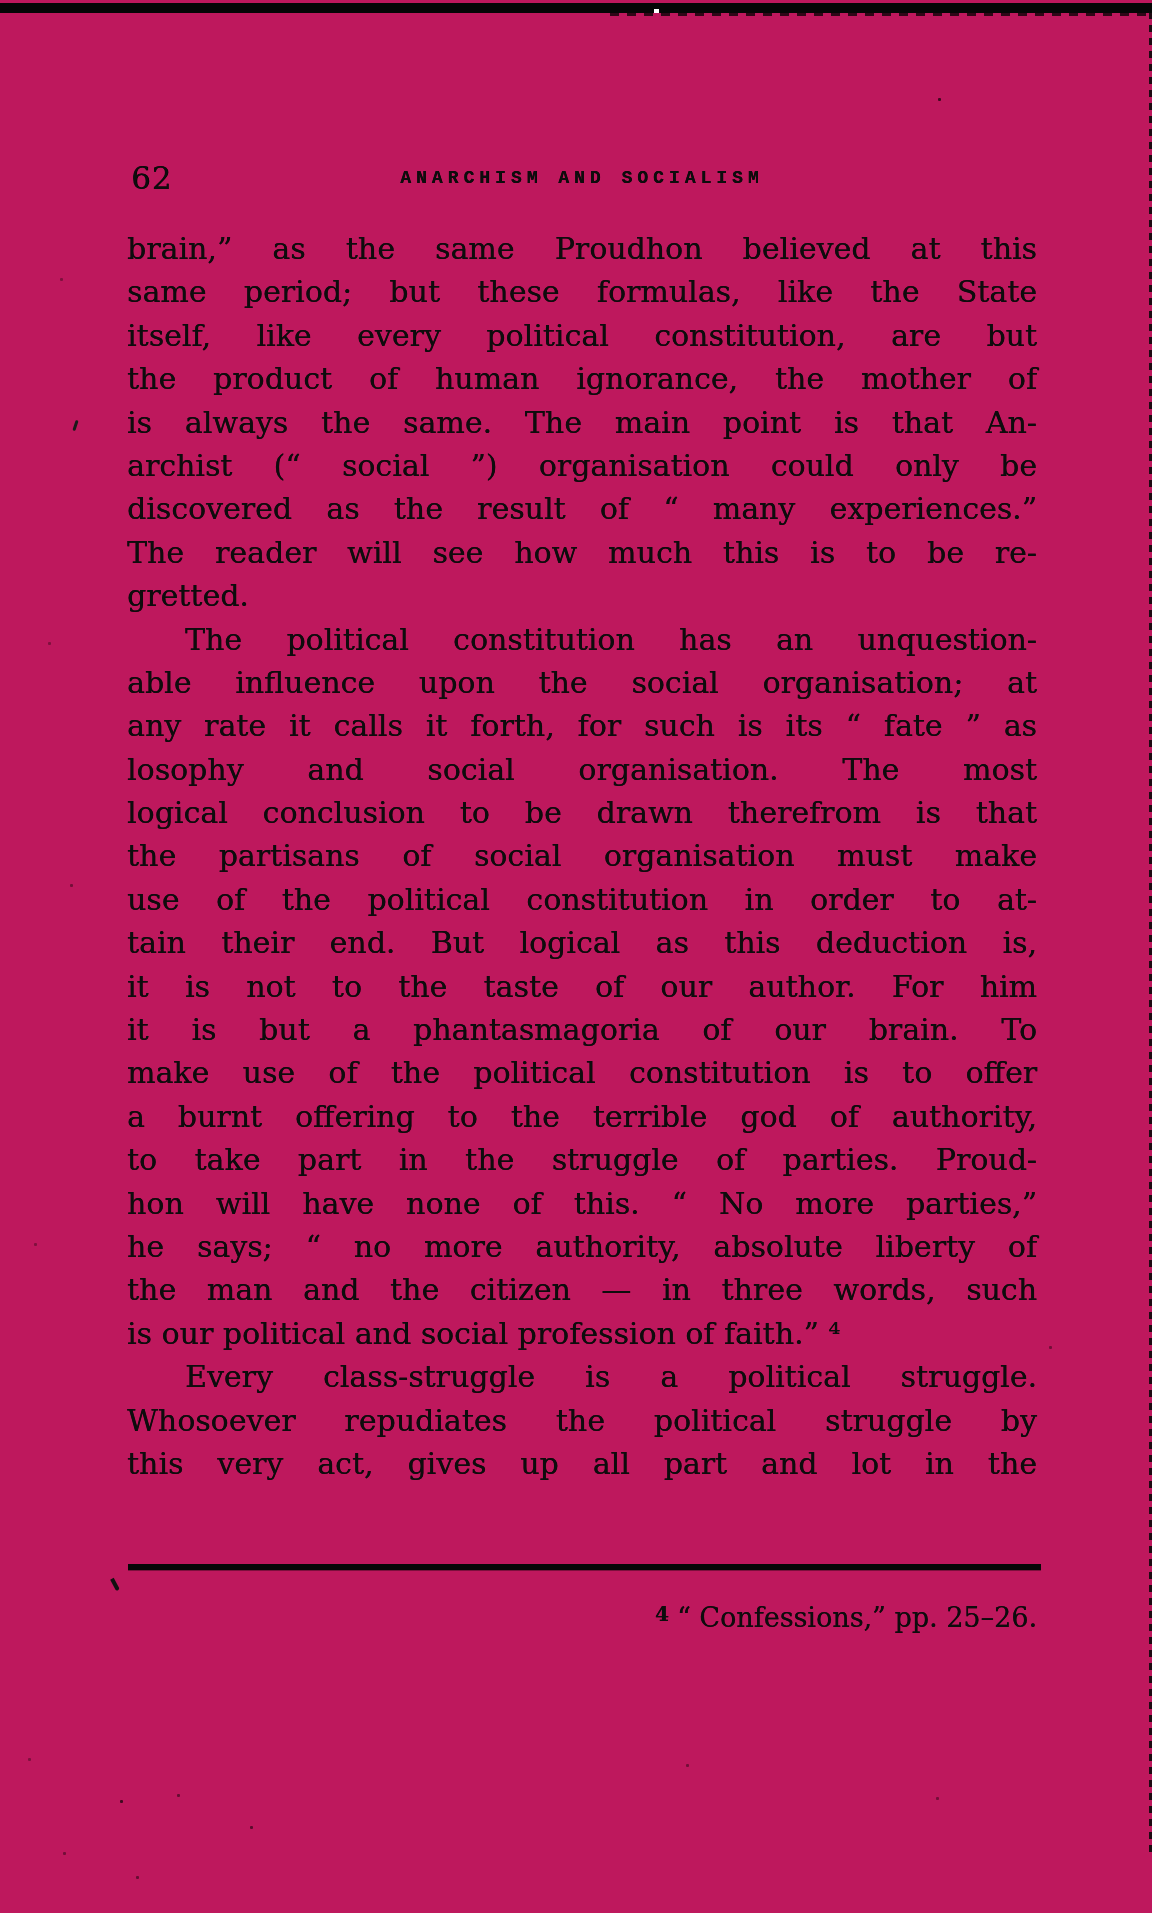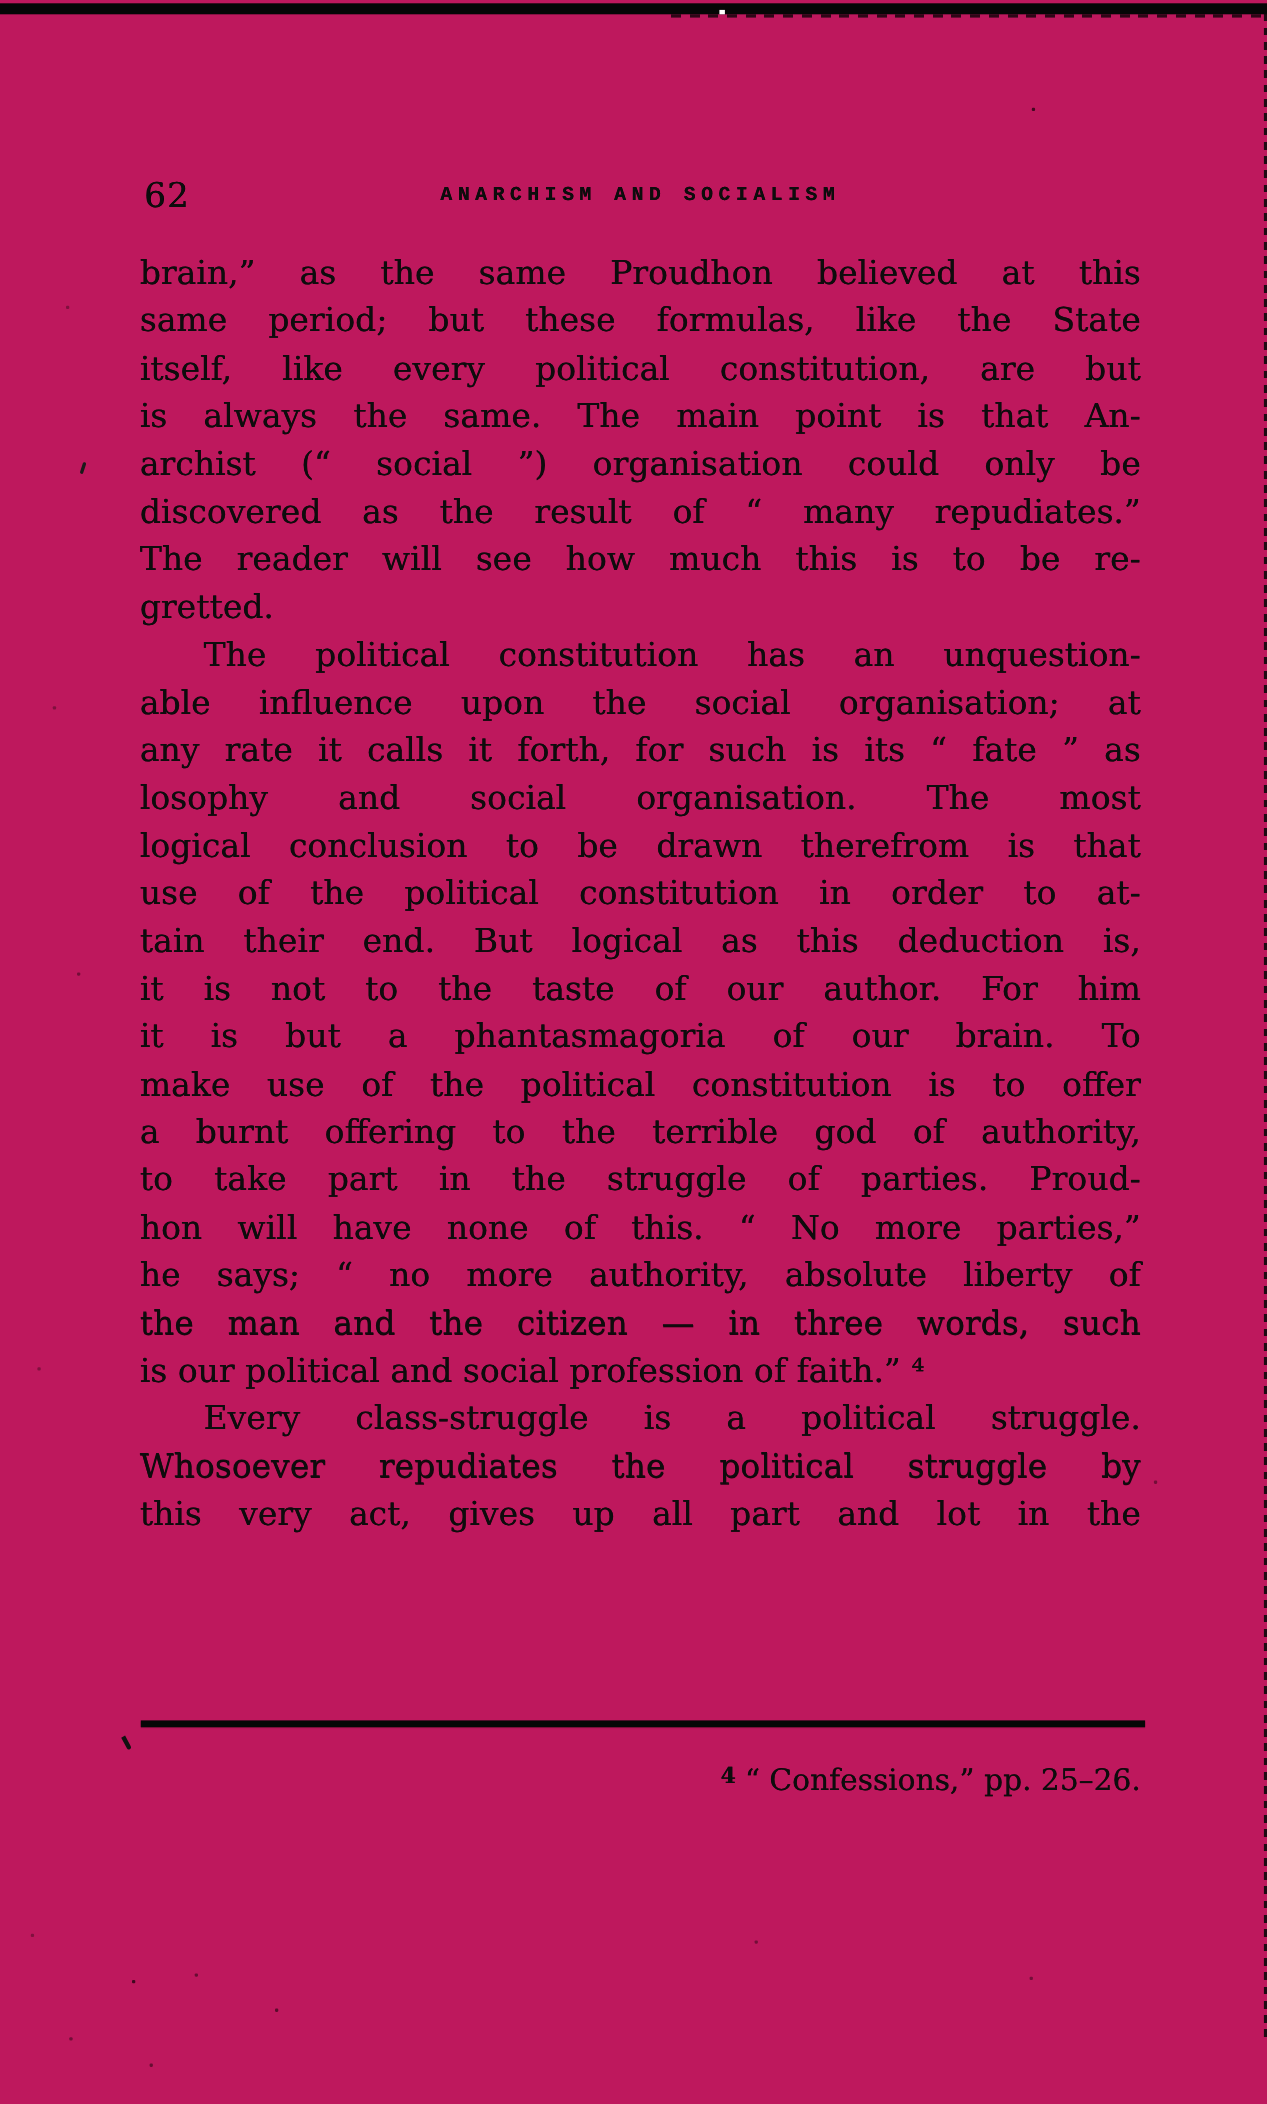--- a/index.html
+++ b/index.html
@@ -91,30 +91,32 @@
 
   <header class="running-head">
     <span class="pageno">62</span>
     <span class="title">ANARCHISM AND SOCIALISM</span>
   </header>
 
   <main class="text-block" id="text-block" style="color: rgb(13, 13, 13);">
       <div class="line">brain,” as the same Proudhon believed at this</div>
       <div class="line">same period; but these formulas, like the State</div>
       <div class="line">itself, like every political constitution, are but</div>
+      <div class="line">the product of human ignorance, the mother of</div>
       <div class="line">is always the same. The main point is that An-</div>
       <div class="line">archist (“ social ”) organisation could only be</div>
-      <div class="line">discovered as the result of “ many repudiates.”</div>
+      <div class="line">discovered as the result of “ many experiences.”</div>
       <div class="line">The reader will see how much this is to be re-</div>
       <div class="line pend">gretted.</div>
       <div class="line indent">The political constitution has an unquestion-</div>
       <div class="line">able influence upon the social organisation; at</div>
       <div class="line">any rate it calls it forth, for such is its “ fate ” as</div>
       <div class="line">losophy and social organisation. The most</div>
       <div class="line">logical conclusion to be drawn therefrom is that</div>
+      <div class="line">the partisans of social organisation must make</div>
       <div class="line">use of the political constitution in order to at-</div>
       <div class="line">tain their end. But logical as this deduction is,</div>
       <div class="line">it is not to the taste of our author. For him</div>
       <div class="line">it is but a phantasmagoria of our brain. To</div>
       <div class="line">make use of the political constitution is to offer</div>
       <div class="line">a burnt offering to the terrible god of authority,</div>
       <div class="line">to take part in the struggle of parties. Proud-</div>
       <div class="line">hon will have none of this. “ No more parties,”</div>
       <div class="line">he says; “ no more authority, absolute liberty of</div>
       <div class="line">the man and the citizen — in three words, such</div>

